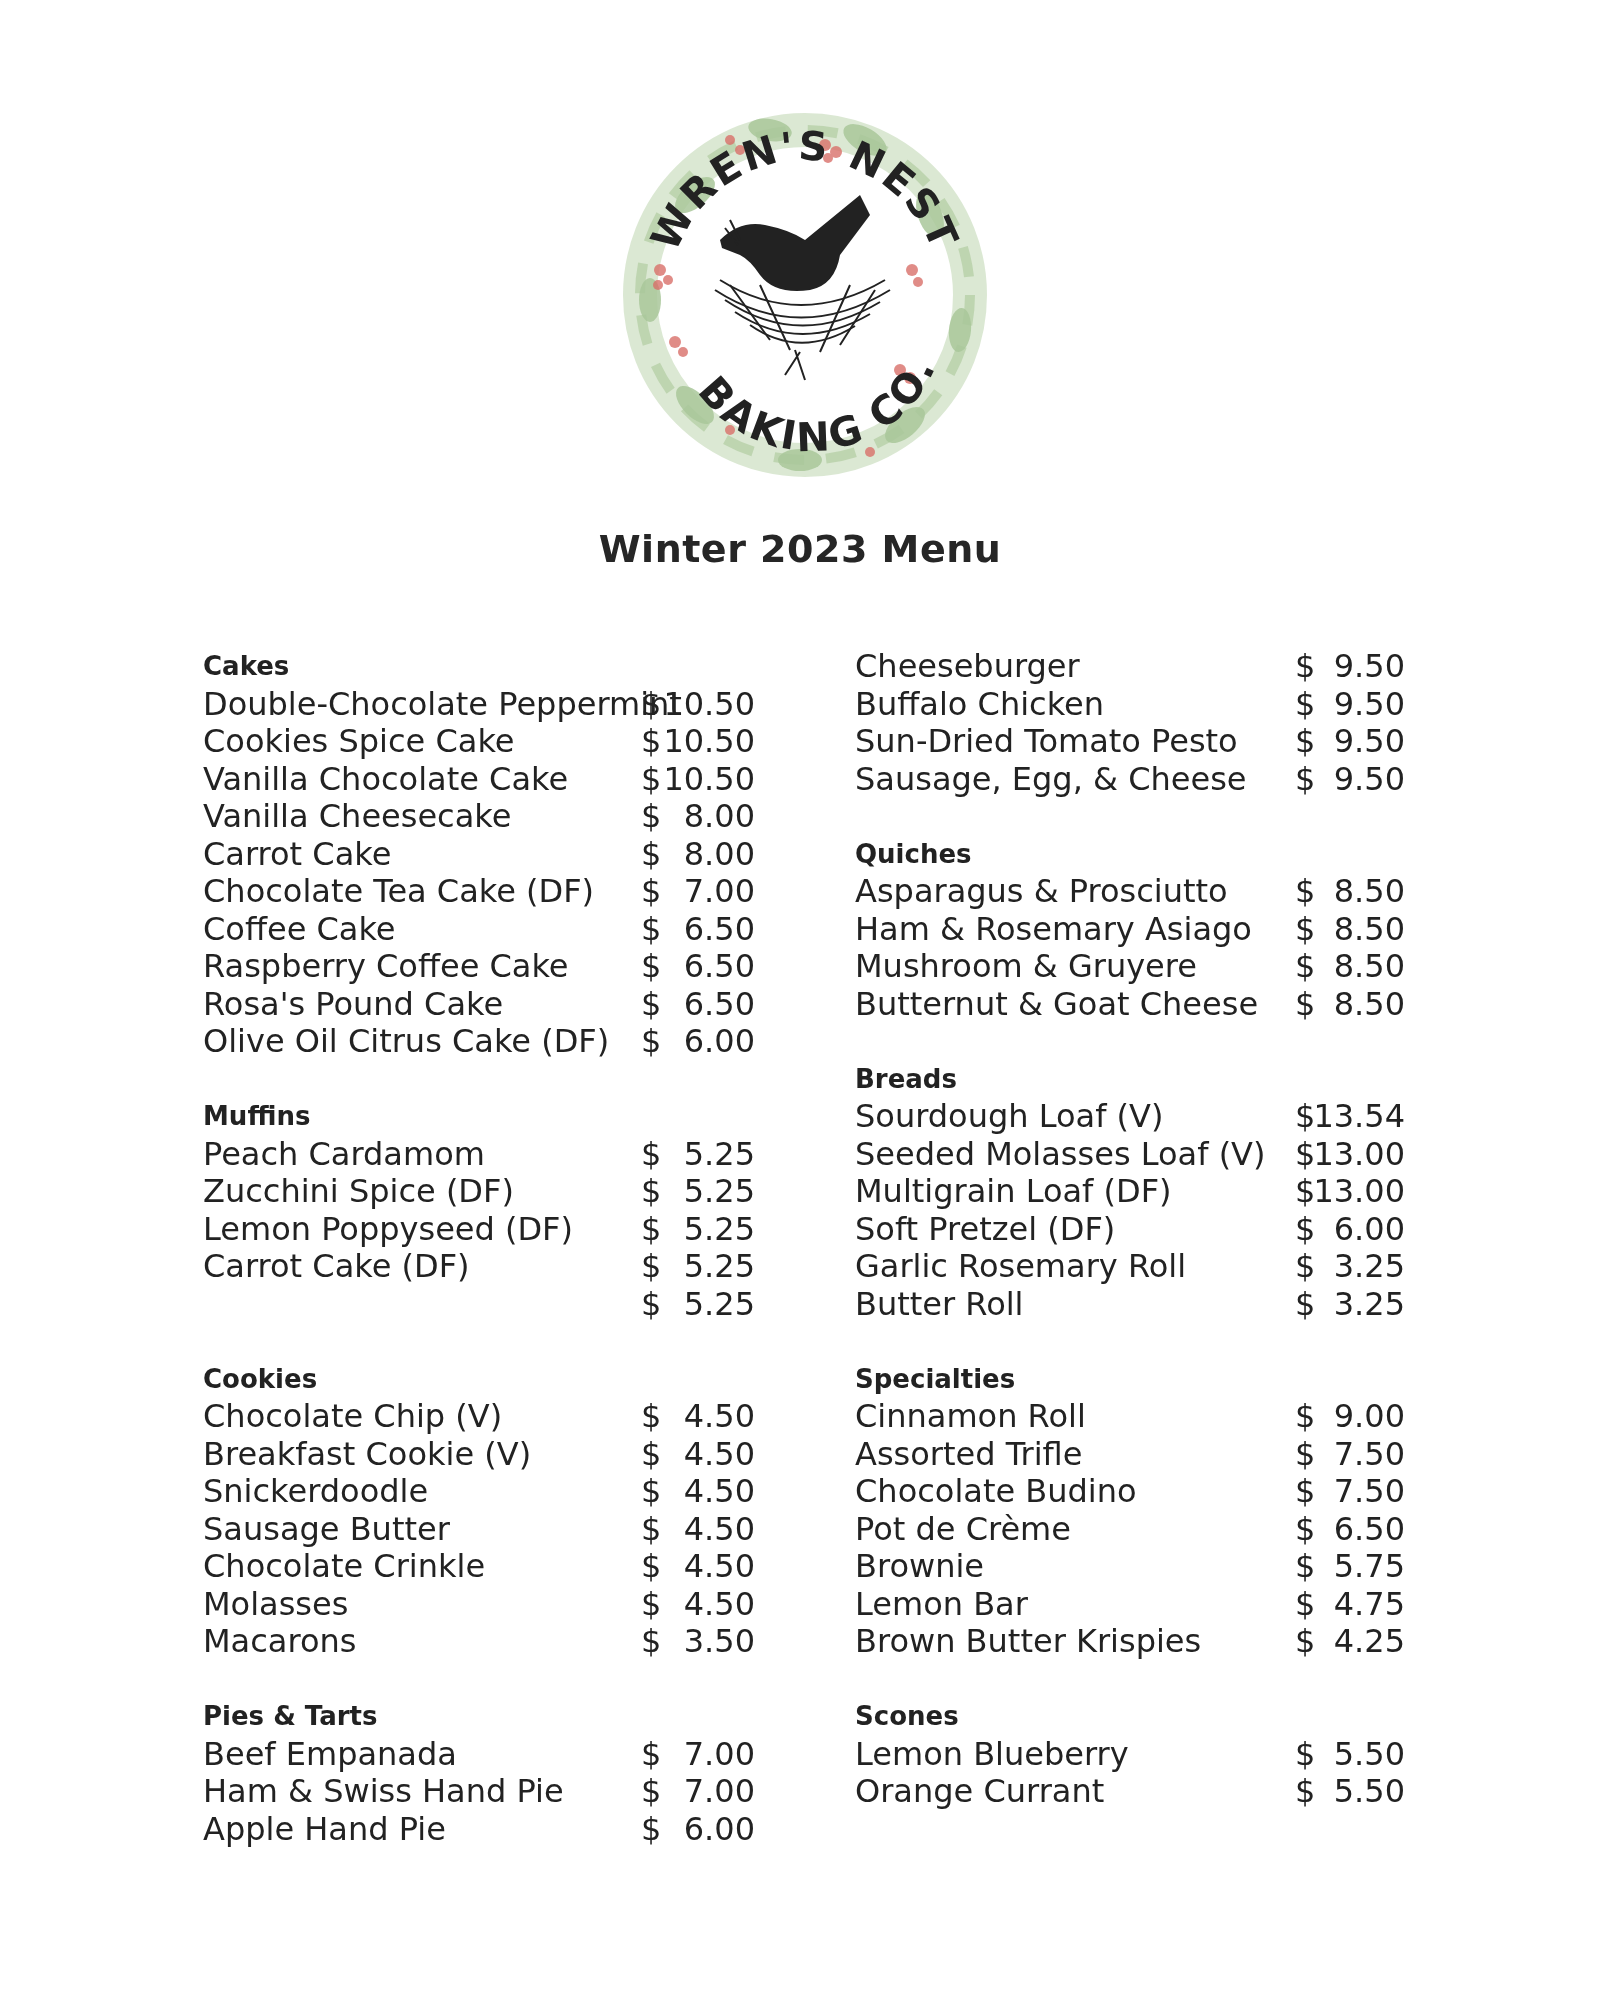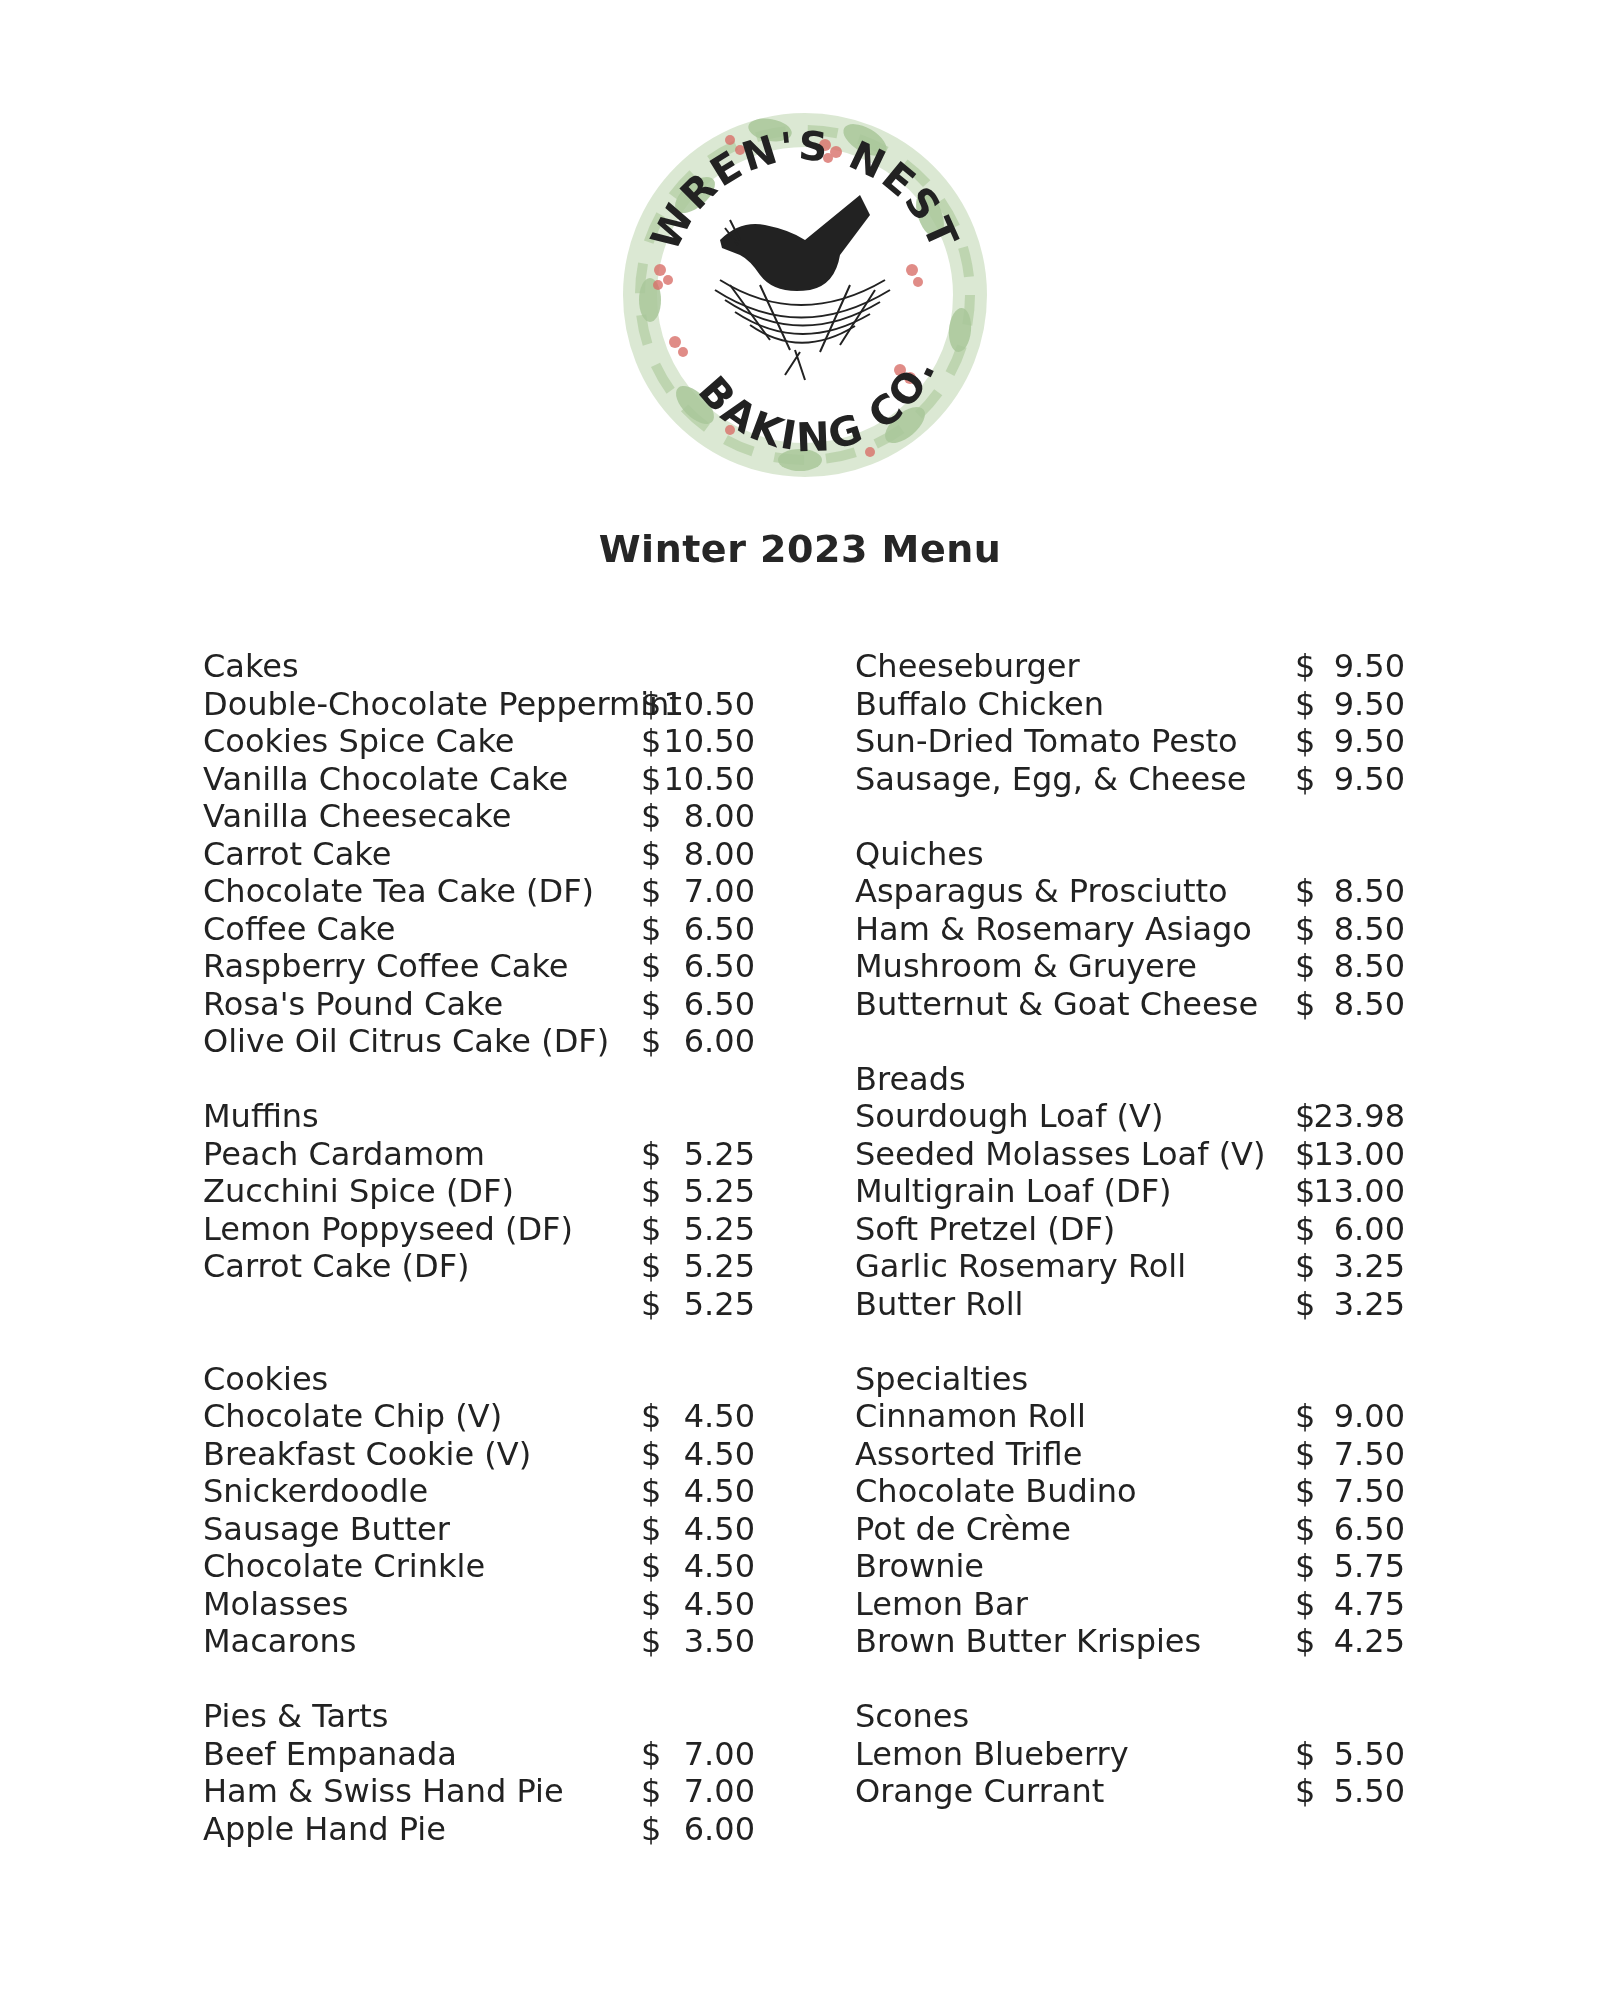--- a/index.html
+++ b/index.html
@@ -6,21 +6,21 @@
   body { width: 1600px; height: 2000px; position: relative; overflow: hidden;
          font-family: "DejaVu Sans", sans-serif; color: #222222; }
   .logo { position: absolute; left: 600px; top: 80px; width: 400px; height: 410px; }
   .title { position: absolute; left: 0; width: 1600px; top: 527px; text-align: center;
            font-family: "DejaVu Sans", sans-serif; font-weight: bold; font-size: 38px;
            letter-spacing: 0.5px; color: #262626; }
   .col { position: absolute; top: 648px; width: 560px; }
   .col.left { left: 203px; }
   .col.right { left: 855px; }
   .row { height: 37.5px; line-height: 37.5px; font-size: 32px; position: relative; white-space: nowrap; }
-  .hdr { font-weight: normal; font-size: 32px; }
+  .hdr { font-weight: bold; font-size: 26px; }
   .item-name { position: absolute; left: 0; }
   .dollar { position: absolute; left: 438px; }
   .price { position: absolute; right: 8px; text-align: right; }
   .col.right .dollar { left: 440px; }
   .col.right .price { right: 10px; }
   .blank { height: 37.5px; }
 </style>
 </head>
 <body>
 
@@ -279,21 +279,21 @@
         <span class="dollar">$</span>
         <span class="price">8.50</span>
       </div>
     </div>
     <div class="blank"></div>
     <div>
       <div class="row hdr">Breads</div>
       <div class="row">
         <span class="item-name">Sourdough Loaf (V)</span>
         <span class="dollar">$</span>
-        <span class="price">23.98</span>
+        <span class="price">13.54</span>
       </div>
       <div class="row">
         <span class="item-name">Seeded Molasses Loaf (V)</span>
         <span class="dollar">$</span>
         <span class="price">13.00</span>
       </div>
       <div class="row">
         <span class="item-name">Multigrain Loaf (DF)</span>
         <span class="dollar">$</span>
         <span class="price">13.00</span>

